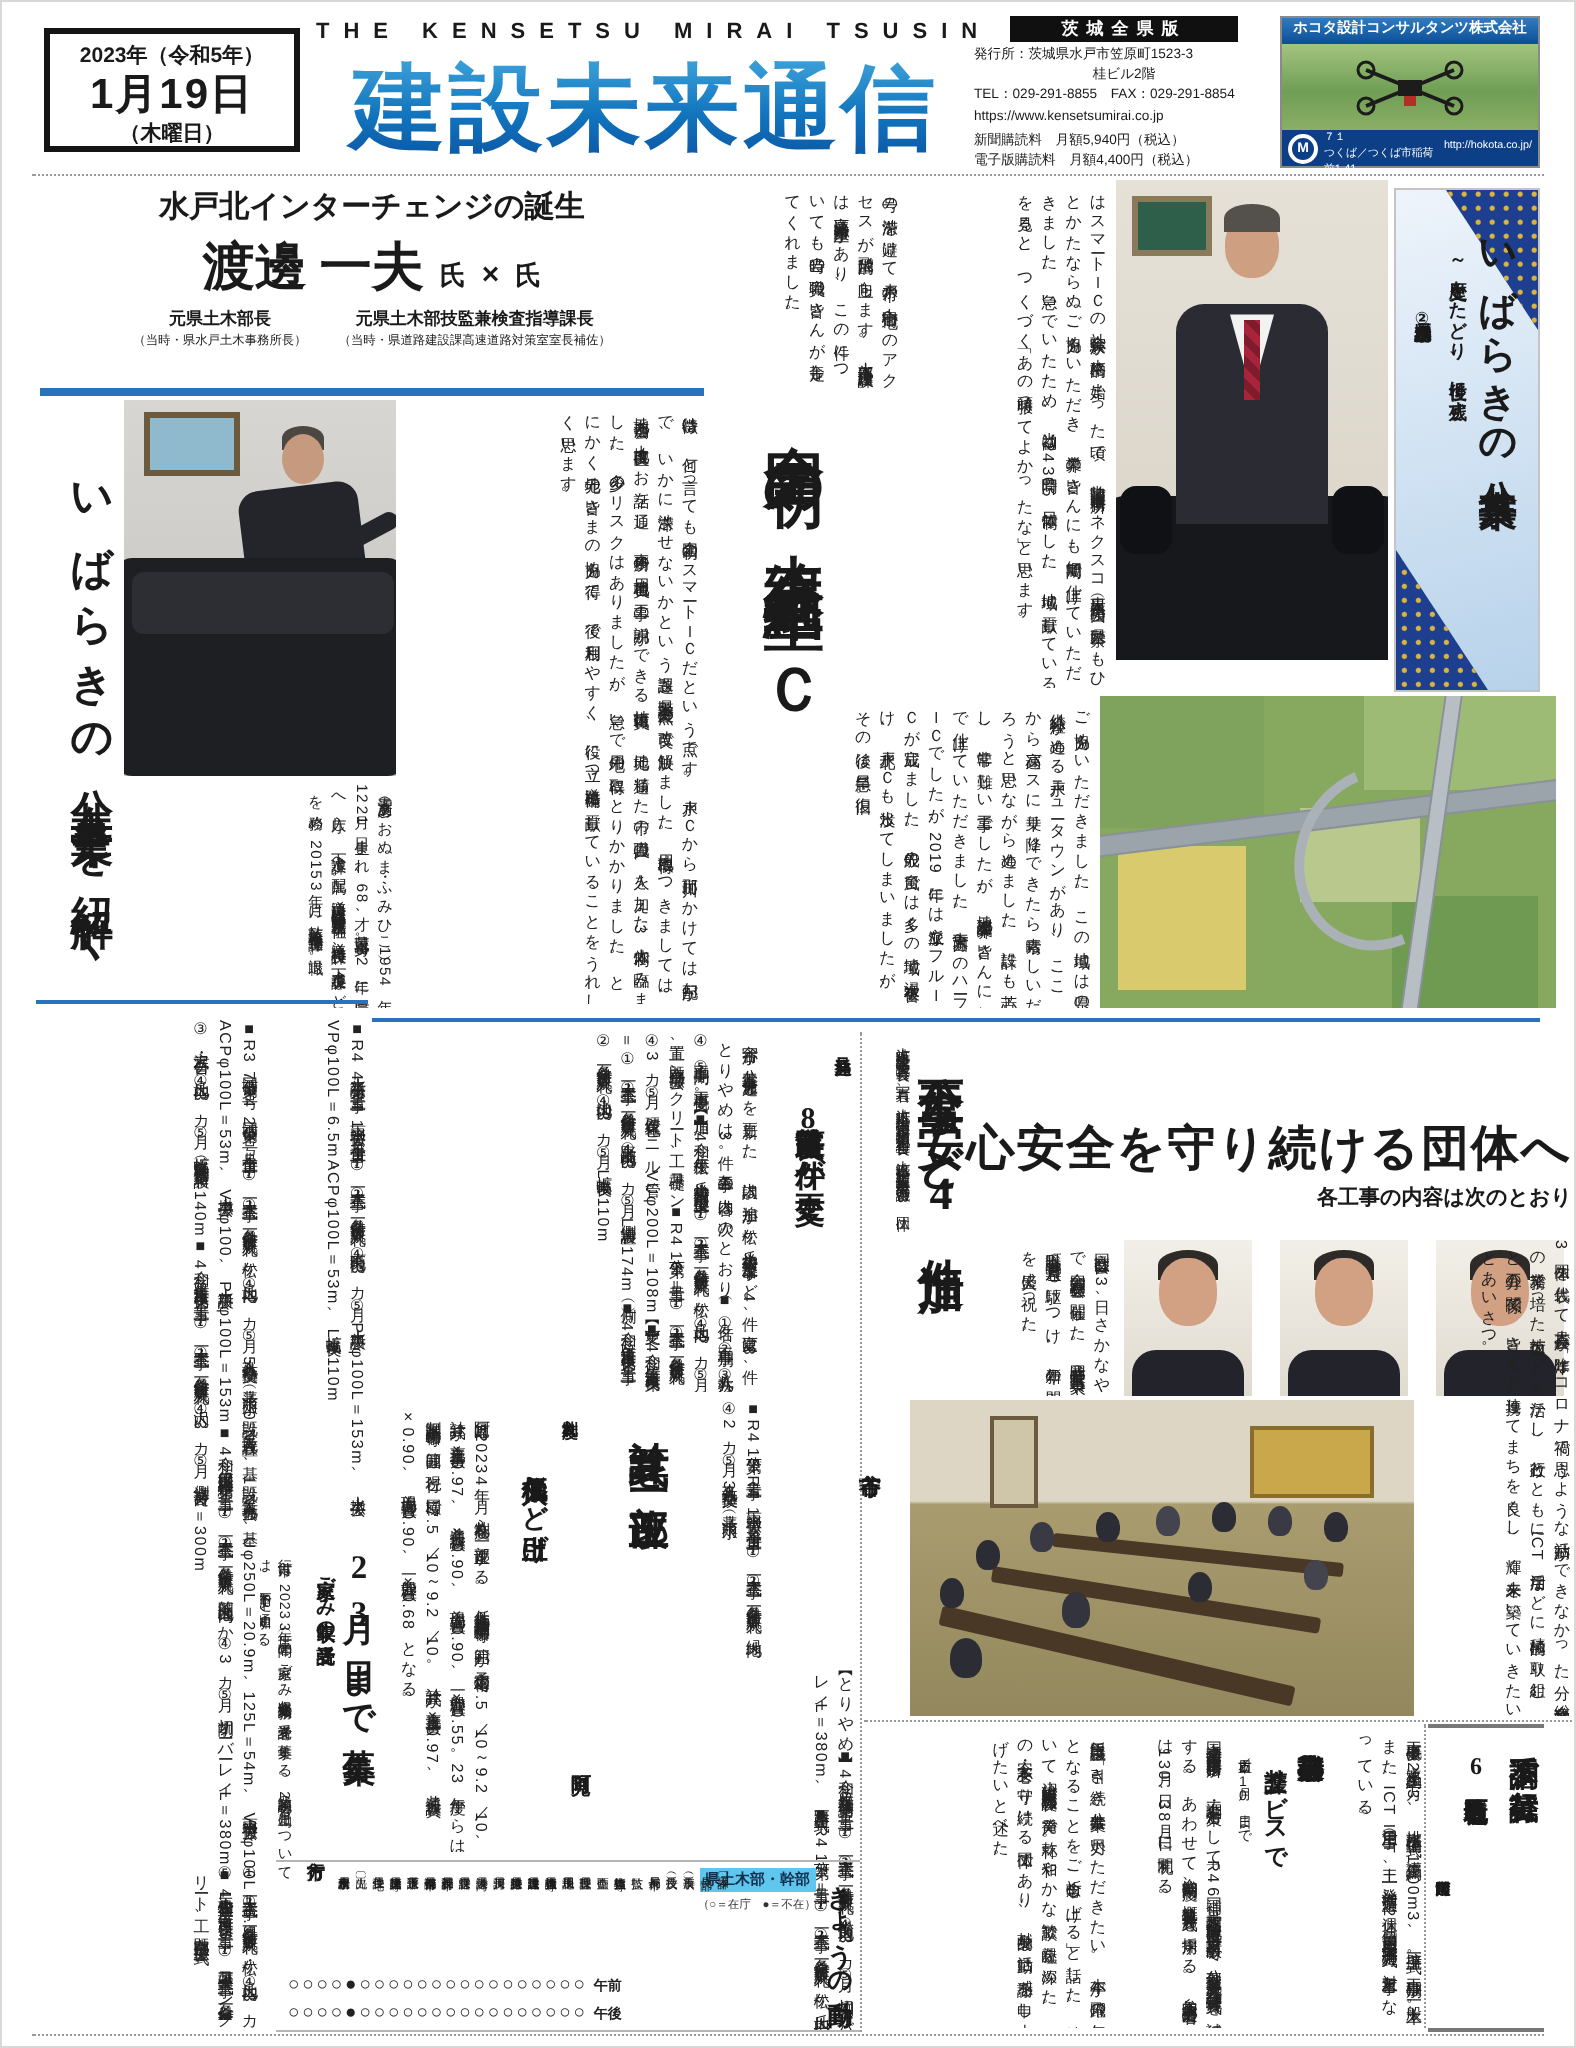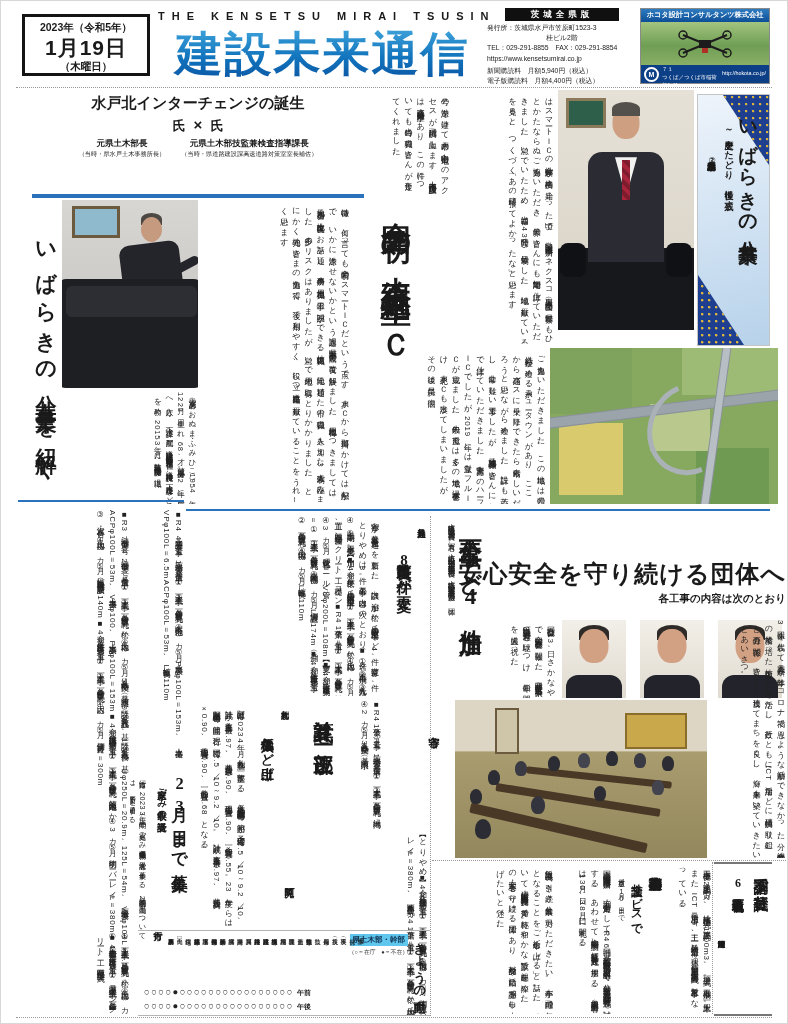--- a/index.html
+++ b/index.html
@@ -27,21 +27,21 @@
   .pub-sub{margin-top:2px!important;}
   #adbox{left:640px;top:8px;width:130px;height:76px;border:1px solid #8a8a8a;box-sizing:border-box;}
   .ad-title{height:13px;background:linear-gradient(180deg,#2f7cc0,#0c4e97);color:#fff;font-size:7.2px;font-weight:bold;text-align:center;line-height:13px;white-space:nowrap;font-family:Liberation Mono, monospace;}
   .ad-photo{height:43px;background:linear-gradient(180deg,#a3c47f 0%,#6f9e54 55%,#8aaf66 100%);position:relative;overflow:hidden;}
   .ad-foot{height:18px;background:#0c3f86;color:#fff;font-size:5.4px;line-height:1.45;display:flex;align-items:center;gap:3px;padding:0 3px;box-sizing:border-box;}
   .ad-logo{flex:0 0 auto;width:11px;height:11px;border-radius:50%;background:#0c3f86;border:2px solid #fff;color:#fff;
       font-size:7px;font-weight:bold;text-align:center;line-height:11px;box-shadow:0 0 0 1px #0c3f86;}
   #hrule{left:16px;top:87px;width:756px;border-top:1px dotted #9a9a9a;}
   
   #side-headline{left:20px;top:228px;width:40px;height:270px;font-size:21px;font-weight:bold;letter-spacing:6px;}
-  #ivbox{left:32px;top:92px;width:332px;height:106px;border-bottom:4px solid #2a72bb;text-align:center;box-sizing:border-box;}
+  #ivbox{left:20px;top:92px;width:332px;height:106px;border-bottom:4px solid #2a72bb;text-align:center;box-sizing:border-box;}
   .kicker{font-size:15px;font-weight:bold;margin-top:2px;}
   .names{display:flex;justify-content:center;align-items:baseline;gap:8px;margin-top:3px;}
   .names .nm{font-size:26px;font-weight:bold;}
   .names .hon{font-size:13px;font-weight:bold;}
   .names .tx{font-size:15px;font-weight:bold;}
   .roles{display:flex;justify-content:center;gap:16px;margin-top:3px;}
   .role .r1{font-size:8.5px;font-weight:bold;}
   .role .r2{font-size:6.2px;}
   #chead{left:370px;top:198px;width:46px;height:302px;font-size:30px;font-weight:bold;letter-spacing:5px;}
   #b1{left:354px;top:92px;width:96px;height:102px;}
@@ -198,20 +198,21 @@
       </span>
       <span>http://hokota.co.jp/</span>
     </div>
   </div>
 
   <div class="abs" id="hrule"></div>
 
   <div class="abs" id="ivbox">
     <div class="kicker">水戸北インターチェンジの誕生</div>
     <div class="names">
+      <span class="nm serif">渡邊 一夫</span>
       <span class="hon">氏</span>
       <span class="tx">×</span>
       <span class="hon">氏</span>
     </div>
     <div class="roles">
       <div class="role">
         <div class="r1">元県土木部長</div>
         <div class="r2">（当時・県水戸土木事務所長）</div>
       </div>
       <div class="role">

